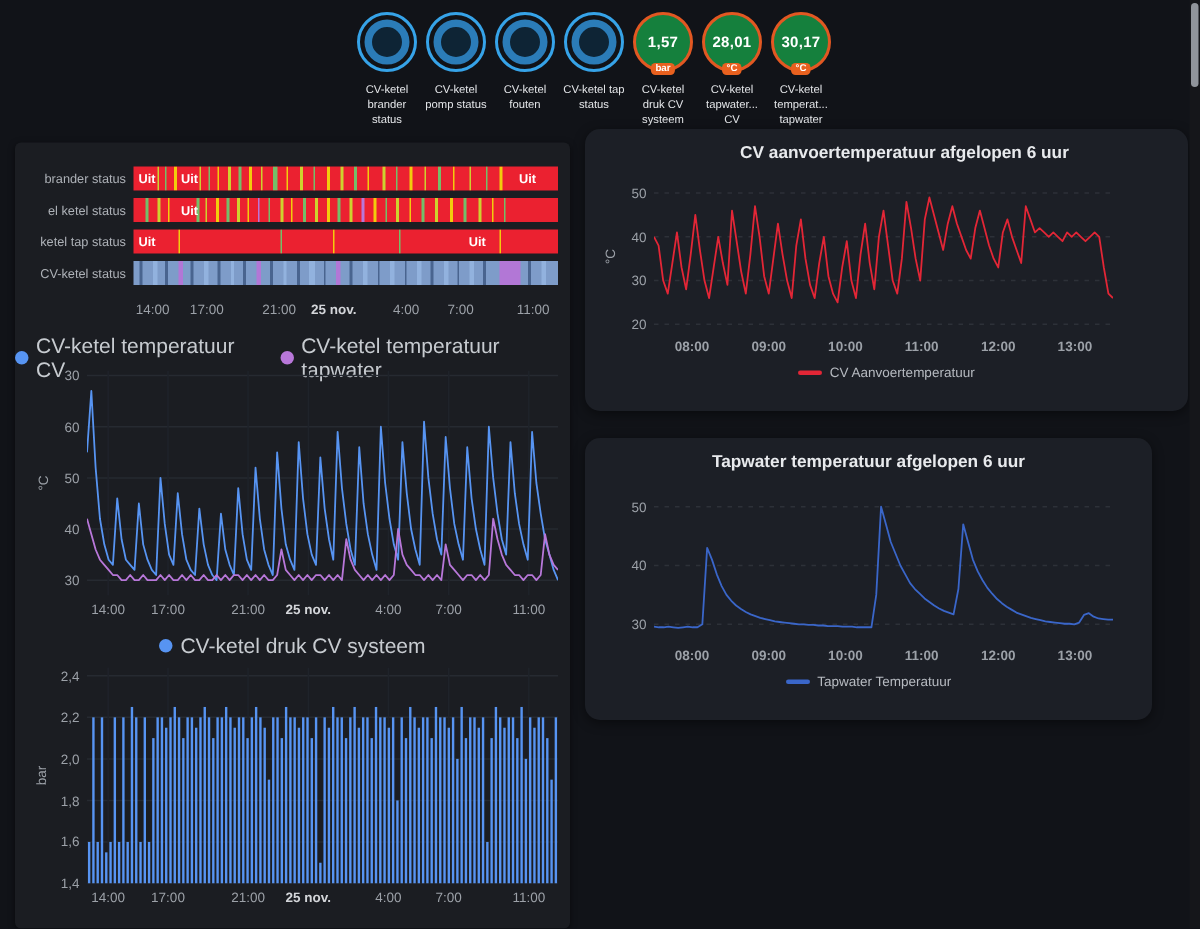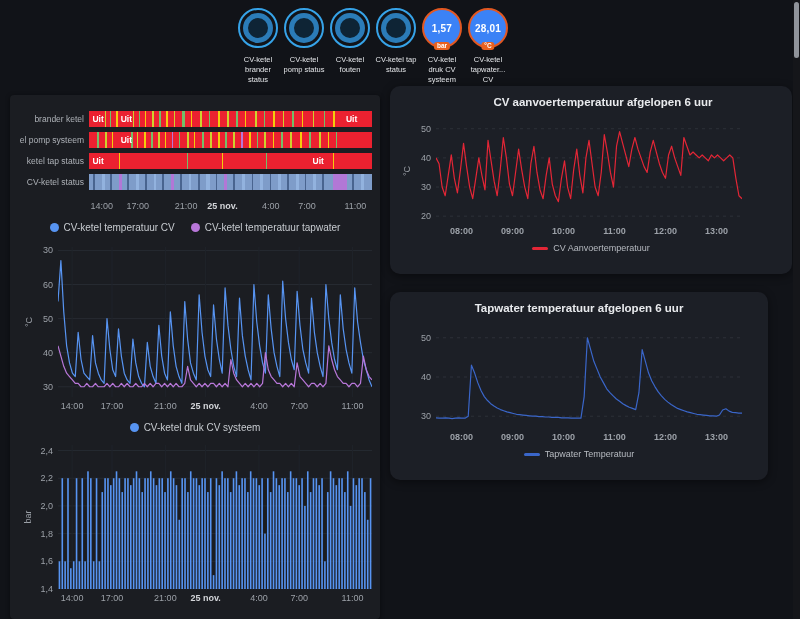--- a/index.html
+++ b/index.html
@@ -8,21 +8,21 @@
     background:#111318;font-family:"Liberation Sans",sans-serif;
     -webkit-font-smoothing:antialiased;
   }
   
   .stats-row{position:absolute;left:236px;top:8px;display:flex;gap:2px;}
   .stat{width:44px;display:flex;flex-direction:column;align-items:center;cursor:pointer;}
   .circle{width:40px;height:40px;border-radius:50%;box-sizing:border-box;position:relative;
           display:flex;align-items:center;justify-content:center;flex-shrink:0;}
   .circle.blue{border:2px solid #36a3e8;}
   .circle.blue .inner{width:20px;height:20px;border-radius:50%;border:5px solid #2b7cb8;background:#0e2435;}
-  .circle.orange{border:2px solid #e25822;background:#3b82f6;}
+  .circle.orange{border:2px solid #e25822;background:#15803d;}
   .val{color:#fff;font-size:10px;font-weight:bold;letter-spacing:.2px;}
   .badge{position:absolute;bottom:-4px;left:50%;transform:translateX(-50%);
          background:#e8611f;color:#fff;font-size:6.5px;font-weight:bold;
          padding:1px 3px;border-radius:3px;line-height:1;}
   .stat-label{margin-top:7px;font-size:7.5px;color:#e4e6e9;text-align:center;line-height:1.3;width:44px;}
   
   .panel-left{position:absolute;left:10px;top:95px;width:370px;height:524px;
               background:#1b1d22;border-radius:4px;box-shadow:0 1px 4px rgba(0,0,0,.5);}
   .panel-right{position:absolute;left:390px;width:378px;height:188px;background:#1c1f26;
                border-radius:10px;box-shadow:0 2px 8px rgba(0,0,0,.45);overflow:hidden;}
@@ -38,21 +38,21 @@
   .uit{position:absolute;top:50%;transform:translateY(-50%);font-size:8.5px;font-weight:bold;color:#fff;}
   
   .axis-x{position:absolute;height:12px;font-size:9px;color:#9ca1a8;}
   .axis-x span{position:absolute;transform:translateX(-50%);white-space:nowrap;top:0;}
   .axis-x span.bold{font-weight:bold;color:#d3d5d9;}
   .tl-x{left:79px;top:106px;width:284px;}
   .temp-x{left:48px;top:306px;width:314px;}
   .pressure-x{left:48px;top:498px;width:314px;}
   .rp-x{left:46px;top:140px;width:306px;font-weight:bold;}
   .legend{position:absolute;left:0;display:flex;justify-content:center;gap:16px;width:100%;
-          font-size:10px;color:#c7cbd0;align-items:center;}
+          font-size:14px;color:#c7cbd0;align-items:center;}
   .legend1{top:127px;} .legend2{top:327px;} .rp-legend{top:157px;font-size:9px;color:#b6bac0;}
   .leg-item{display:flex;align-items:center;gap:5px;cursor:pointer;}
   .dot{width:9px;height:9px;border-radius:50%;flex-shrink:0;}
   .lineswatch{width:16px;height:3px;border-radius:2px;flex-shrink:0;}
   .chart{position:absolute;}
   .temp-chart{left:48px;top:152px;width:314px;height:150px;}
   .pressure-chart{left:48px;top:350px;width:314px;height:144px;}
   .rp-chart{left:46px;top:34px;width:306px;height:102px;}
   .plot{position:absolute;left:0;top:0;right:0;bottom:0;cursor:crosshair;}
   .plot svg{width:100%;height:100%;display:block;}
@@ -99,26 +99,33 @@
       </div>
       <div class="stat-label">CV-ketel druk CV systeem</div>
     </div>
     <div class="stat">
       <div class="circle orange">
         <div class="val">28,01</div>
         <div class="badge">°C</div>
       </div>
       <div class="stat-label">CV-ketel tapwater... CV</div>
     </div>
+    <div class="stat">
+      <div class="circle orange">
+        <div class="val">30,17</div>
+        <div class="badge">°C</div>
+      </div>
+      <div class="stat-label">CV-ketel temperat... tapwater</div>
+    </div>
   </div>
 
 <div class="panel-left">
   <div class="tl">
       <div class="tl-row">
-        <div class="tl-label">brander ketel</div>
+        <div class="tl-label">brander status</div>
         <div class="tl-track" style="background: rgb(235, 33, 48);">
           <span class="stripe" style="left: 5.5%; width: 0.6%; background: rgb(205, 210, 46);"></span>
           <span class="stripe" style="left: 7.5%; width: 0.4%; background: rgb(115, 191, 105);"></span>
           <span class="stripe" style="left: 9.5%; width: 0.8%; background: rgb(242, 204, 12);"></span>
           <span class="stripe" style="left: 15.5%; width: 0.5%; background: rgb(205, 210, 46);"></span>
           <span class="stripe" style="left: 17.5%; width: 0.7%; background: rgb(115, 191, 105);"></span>
           <span class="stripe" style="left: 19.8%; width: 0.4%; background: rgb(242, 204, 12);"></span>
           <span class="stripe" style="left: 22.2%; width: 0.8%; background: rgb(205, 210, 46);"></span>
           <span class="stripe" style="left: 24.8%; width: 0.5%; background: rgb(115, 191, 105);"></span>
           <span class="stripe" style="left: 27.2%; width: 0.6%; background: rgb(242, 204, 12);"></span>
@@ -139,21 +146,21 @@
           <span class="stripe" style="left: 75.2%; width: 0.5%; background: rgb(242, 204, 12);"></span>
           <span class="stripe" style="left: 79%; width: 0.6%; background: rgb(205, 210, 46);"></span>
           <span class="stripe" style="left: 83%; width: 0.4%; background: rgb(115, 191, 105);"></span>
           <span class="stripe" style="left: 86.2%; width: 0.6%; background: rgb(242, 204, 12);"></span>
           <span class="uit" style="left: 1.2%;">Uit</span>
           <span class="uit" style="left: 11.2%;">Uit</span>
           <span class="uit" style="left: 90.8%;">Uit</span>
         </div>
       </div>
       <div class="tl-row">
-        <div class="tl-label">el pomp systeem</div>
+        <div class="tl-label">el ketel status</div>
         <div class="tl-track" style="background: rgb(235, 33, 48);">
           <span class="stripe" style="left: 3%; width: 0.5%; background: rgb(115, 191, 105);"></span>
           <span class="stripe" style="left: 5.8%; width: 0.7%; background: rgb(205, 210, 46);"></span>
           <span class="stripe" style="left: 8.2%; width: 0.4%; background: rgb(242, 204, 12);"></span>
           <span class="stripe" style="left: 14.8%; width: 0.6%; background: rgb(115, 191, 105);"></span>
           <span class="stripe" style="left: 17%; width: 0.4%; background: rgb(205, 210, 46);"></span>
           <span class="stripe" style="left: 19.5%; width: 0.8%; background: rgb(242, 204, 12);"></span>
           <span class="stripe" style="left: 22%; width: 0.5%; background: rgb(115, 191, 105);"></span>
           <span class="stripe" style="left: 24.5%; width: 0.7%; background: rgb(205, 210, 46);"></span>
           <span class="stripe" style="left: 26.8%; width: 0.4%; background: rgb(242, 204, 12);"></span>

